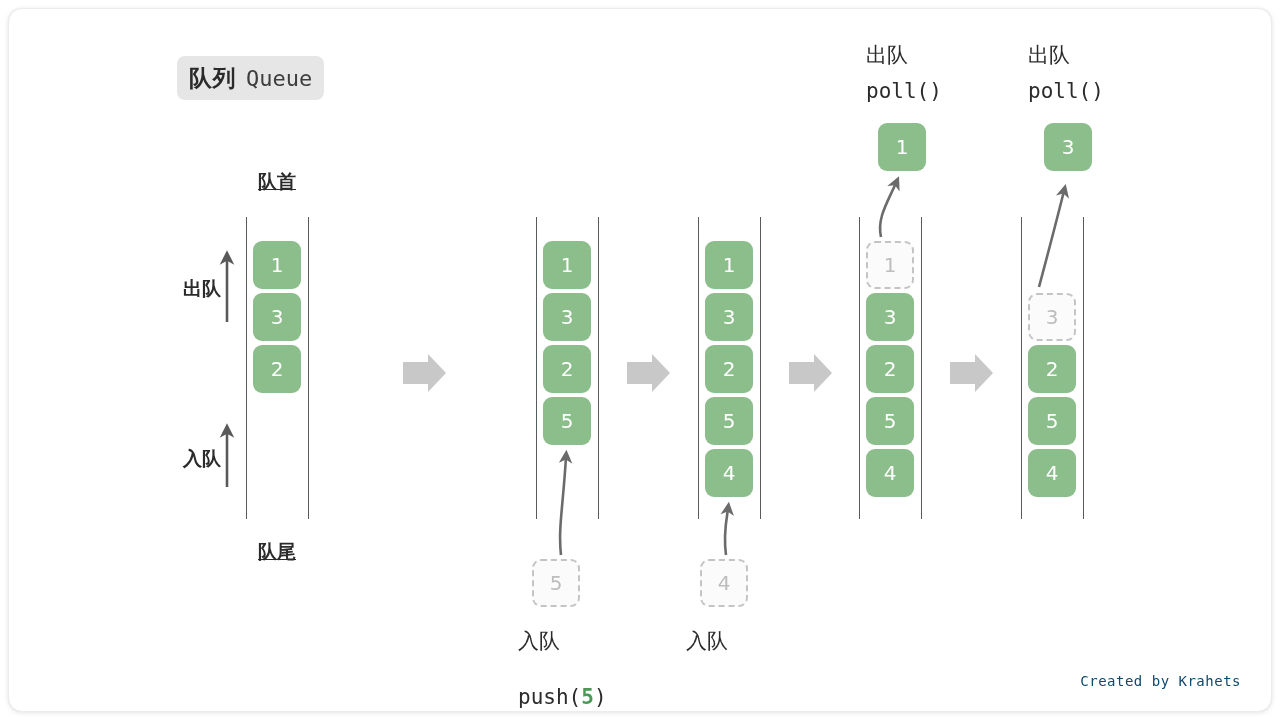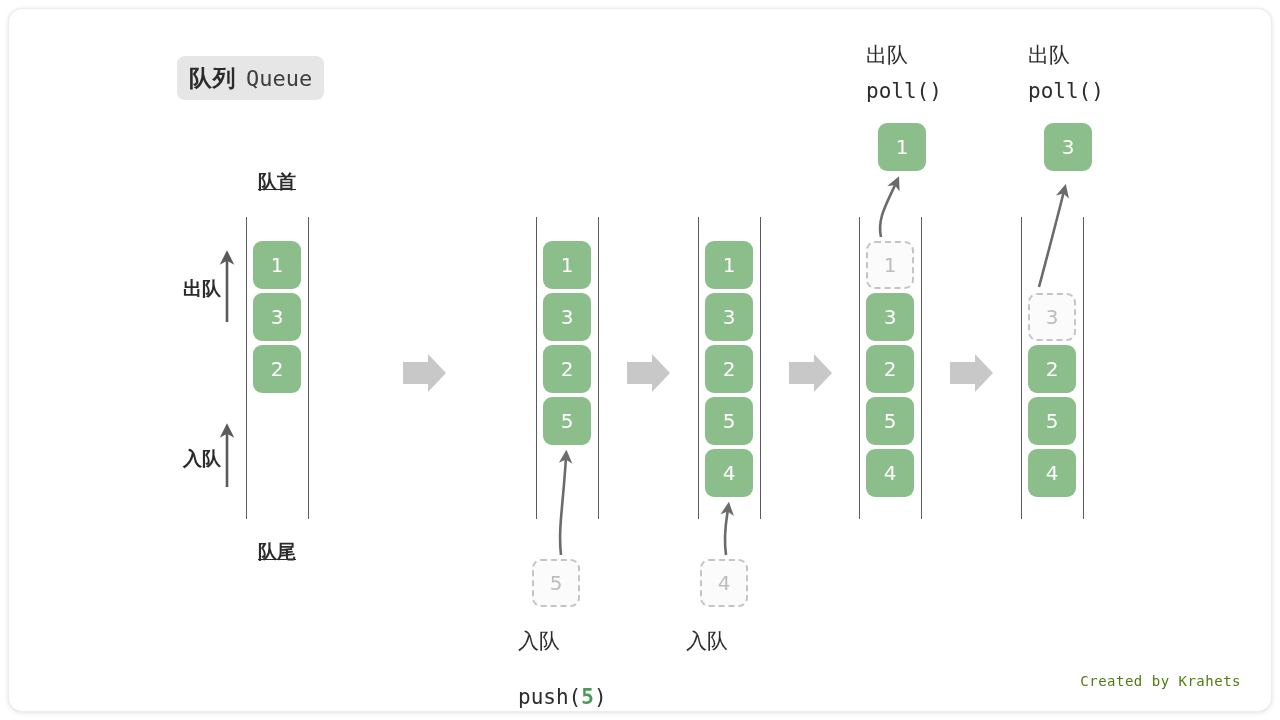--- a/index.html
+++ b/index.html
@@ -152,21 +152,21 @@
     white-space: pre;
   }
 
   
   .credit {
     position: absolute;
     right: 30px;
     bottom: 22px;
     font-family: "DejaVu Sans Mono", "Liberation Mono", monospace;
     font-size: 14px;
-    color: #4d7c0f;
+    color: #0c4a6e;
     letter-spacing: 0.5px;
     margin-left: 25px;
   }
 
   svg.overlay {
     position: absolute;
     left: 0; top: 0;
     width: 1280px;
     height: 720px;
     pointer-events: none;

